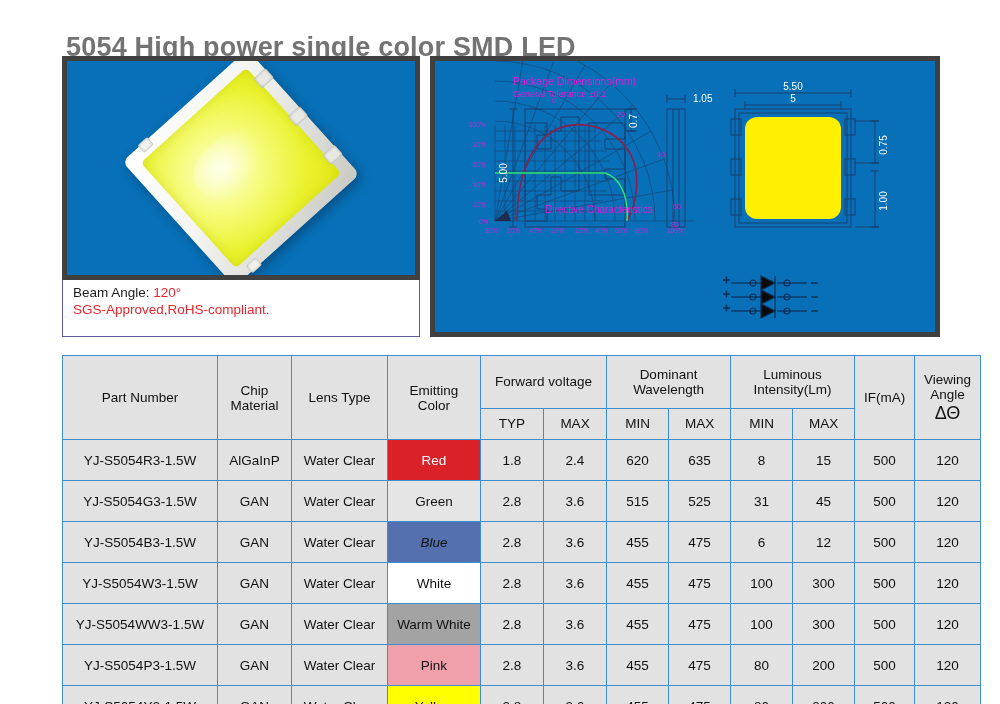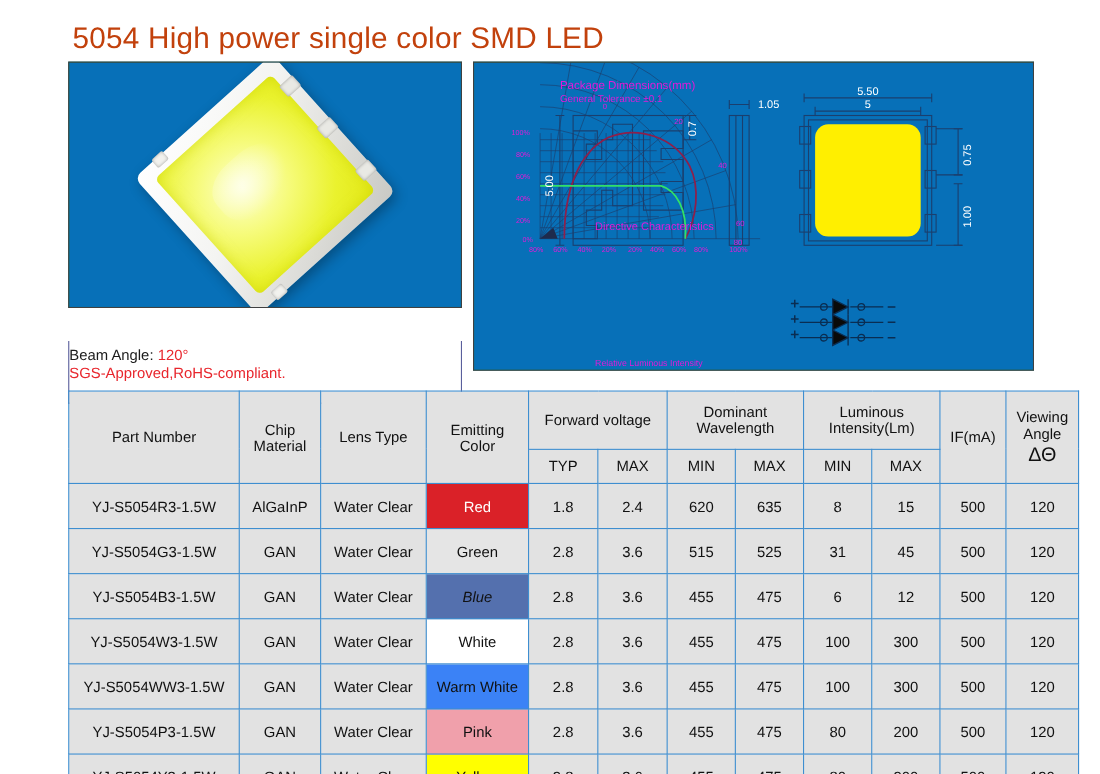--- a/index.html
+++ b/index.html
@@ -12,53 +12,52 @@
   }
   #page {
     position: relative;
     width: 1000px; height: 704px;
     background: #ffffff;
   }
 
   
   #title {
     position: absolute;
-    left: 66px; top: 20px;
+    left: 66px; top: 32px;
     font-size: 27px;
-    font-weight: normal;
-    color: #c2410c;
+    font-weight: bold;
+    color: #737373;
     letter-spacing: 0.2px;
     white-space: nowrap;
   }
 
   
   #panels {
     position: absolute;
     left: 62px; top: 56px;
     width: 878px; height: 281px;
   }
   .panel {
     position: absolute;
-    border: 1px solid #404040;
-    background: #0f766e;
+    border: 5px solid #404040;
+    background: #bef264;
     overflow: hidden;
   }
   #photo-panel {
     left: 0; top: 0;
     width: 358px; height: 224px;
   }
   #caption-panel {
     position: absolute;
     left: 0; top: 224px;
     width: 358px; height: 57px;
     border: 1px solid #5a5f9c;
     border-top: none;
     background: #ffffff;
-    padding: 4px 0 0 0;
-    margin-top: 30px;
+    padding: 4px 0 0 10px;
   }
   .cap-line {
     font-size: 13.5px;
     color: #1b1b1b;
     line-height: 17px;
     white-space: nowrap;
   }
   .cap-red { color: #e8262d; }
 
   #draw-panel {
@@ -439,21 +438,21 @@
           <td>475</td>
           <td>100</td>
           <td>300</td>
           <td>500</td>
           <td>120</td>
         </tr>
         <tr>
           <td>YJ-S5054WW3-1.5W</td>
           <td class="mat-cell">GAN</td>
           <td>Water Clear</td>
-          <td class="color-cell" style="background: #3b82f6; color: rgb(17, 17, 17);">Warm White</td>
+          <td class="color-cell" style="background: #a3a3a3; color: rgb(17, 17, 17);">Warm White</td>
           <td>2.8</td>
           <td>3.6</td>
           <td>455</td>
           <td>475</td>
           <td>100</td>
           <td>300</td>
           <td>500</td>
           <td>120</td>
         </tr>
         <tr>

